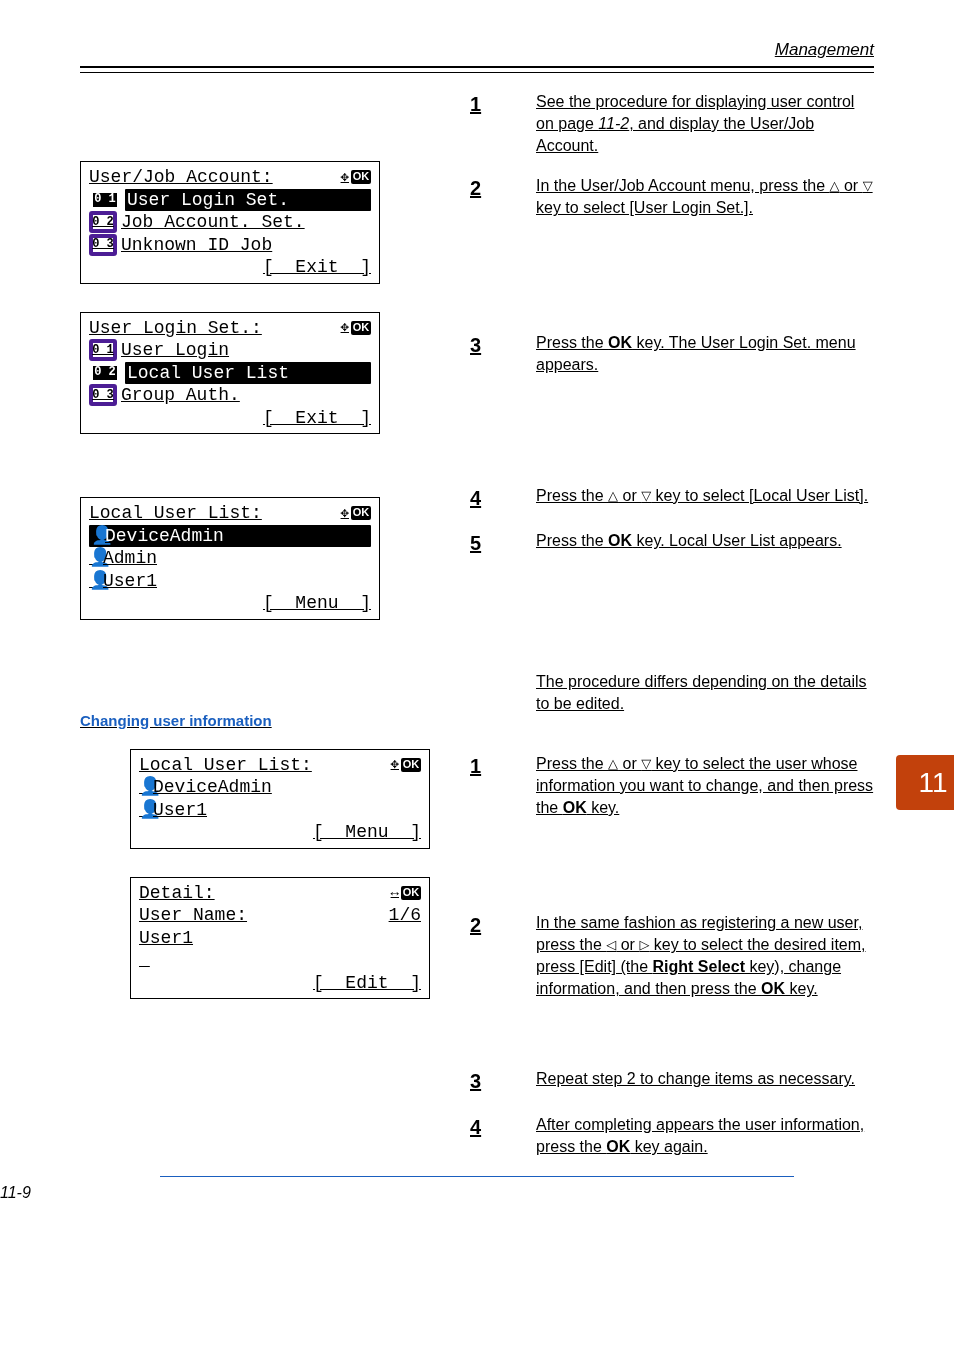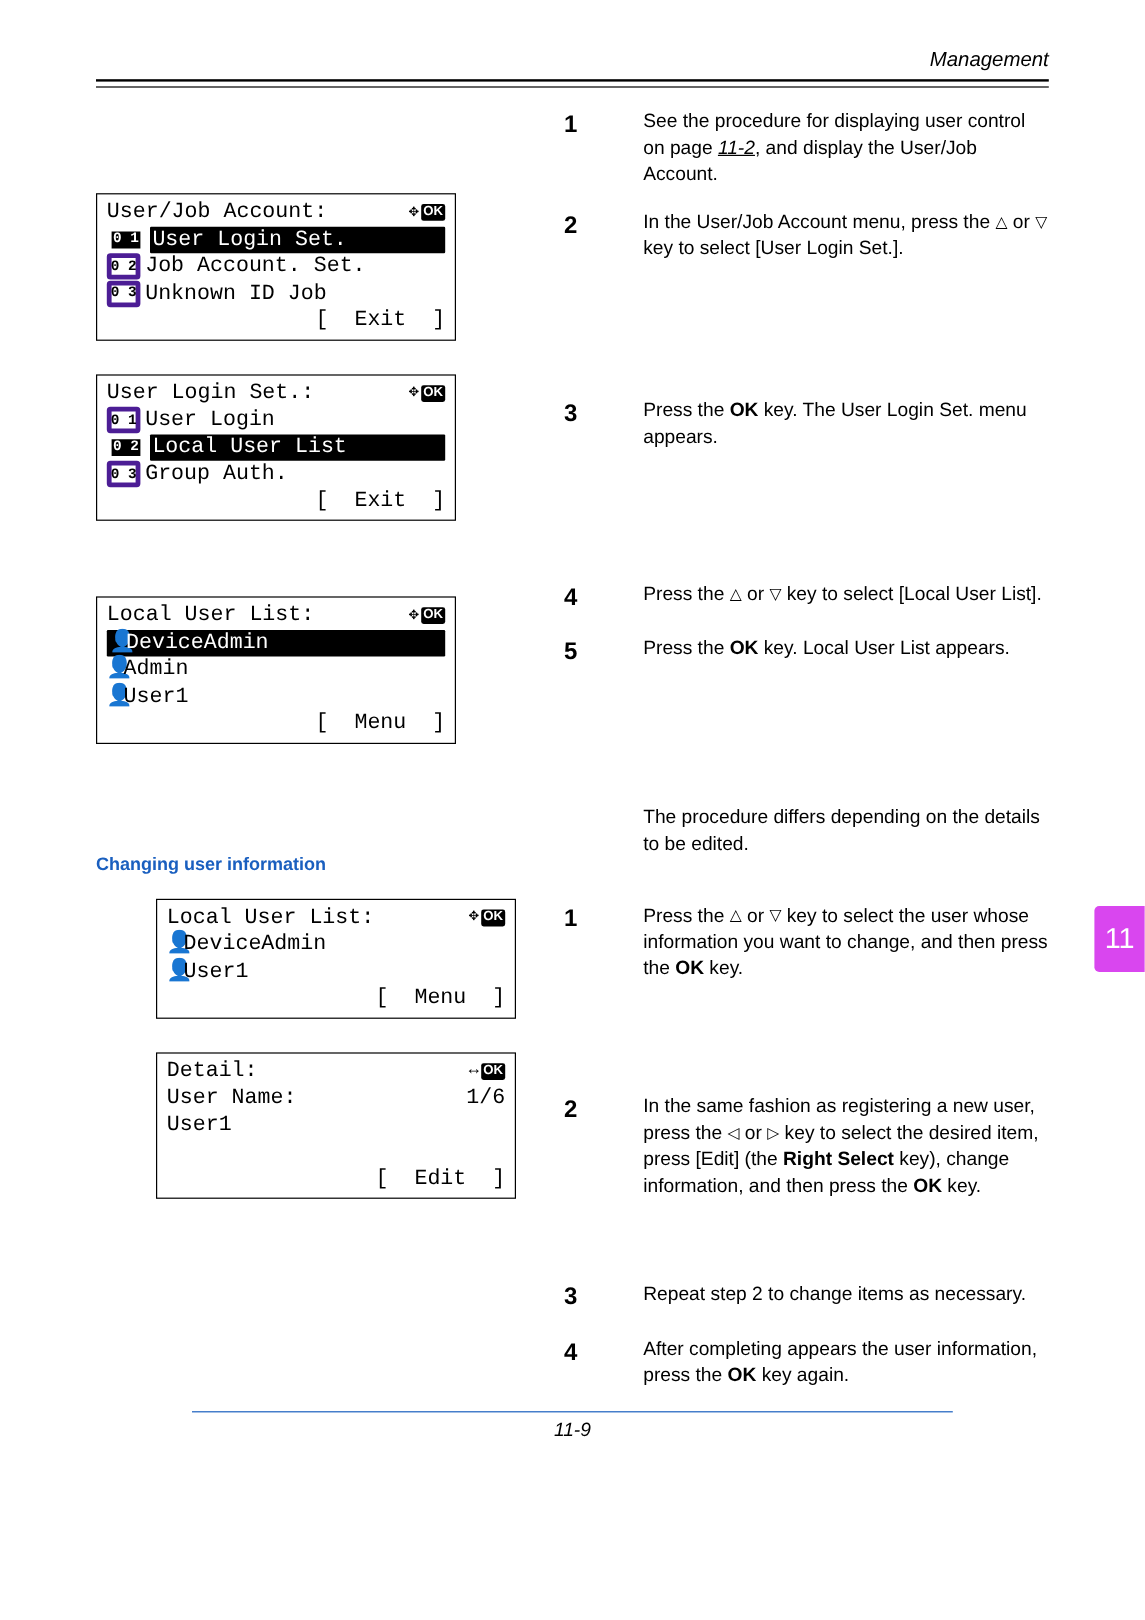--- a/index.html
+++ b/index.html
@@ -8,20 +8,21 @@
     background: #fff;
     font-family: Arial, Helvetica, sans-serif;
     color: #000;
   }
   .page {
     width: 954px;
     height: 1242px;
     position: relative;
     box-sizing: border-box;
     padding: 40px 80px 60px 80px;
+    text-decoration: underline;
   }
   .running-head {
     text-align: right;
     font-style: italic;
     font-size: 17px;
     margin-bottom: 6px;
   }
   .hr-thick {
     border: none;
     border-top: 2px solid #000;
@@ -131,34 +132,34 @@
     font-weight: bold;
     font-size: 15px;
     margin: 4px 0 20px 0;
   }
   .side-tab {
     position:absolute;
     right:0;
     top: 755px;
     width: 42px;
     height: 55px;
-    background:#d946ef;
+    background:#c2410c;
     color:#fff;
     display:flex;
     align-items:center;
     justify-content:center;
-    font-size:24px;
+    font-size:28px;
     border-top-left-radius:4px;
     border-bottom-left-radius:4px;
+    padding-left:16px;
   }
   .footer {
     position:absolute;
     left:0; right:0;
     bottom: 40px;
-    text-align:center;
     font-style: italic;
     font-size: 16px;
   }
   .footer-rule {
     border: none;
     border-top: 1px solid #1a5fbf;
     margin: 0 80px 10px 80px;
   }
   .tri { font-size: 13px; vertical-align: 1px;}
   .link-underline { text-decoration: underline; font-style: italic; }

